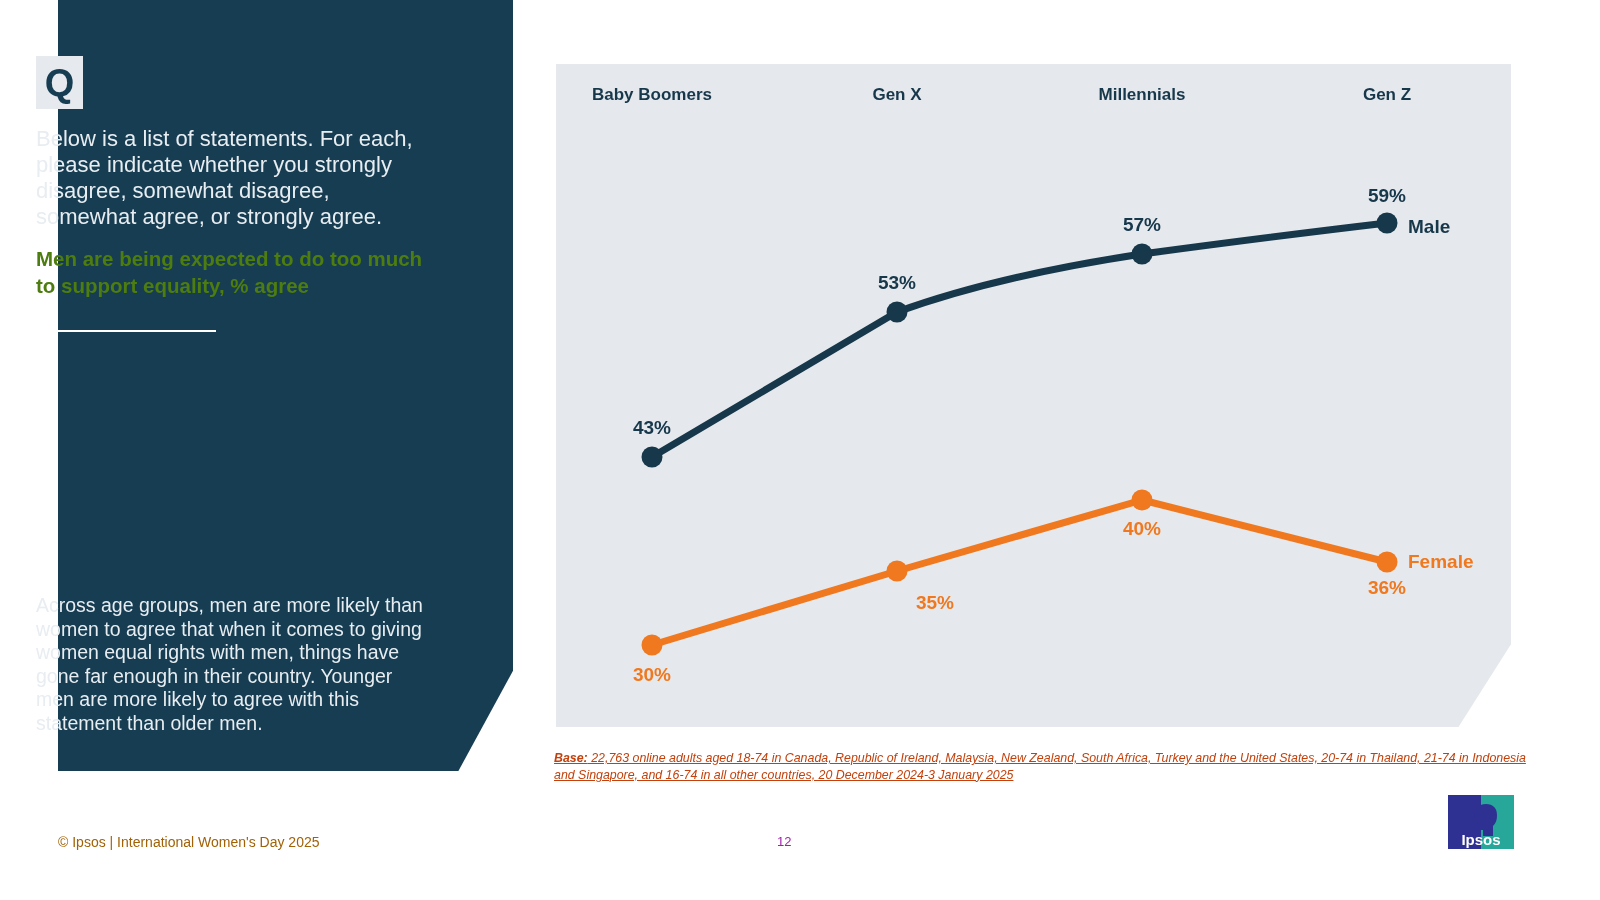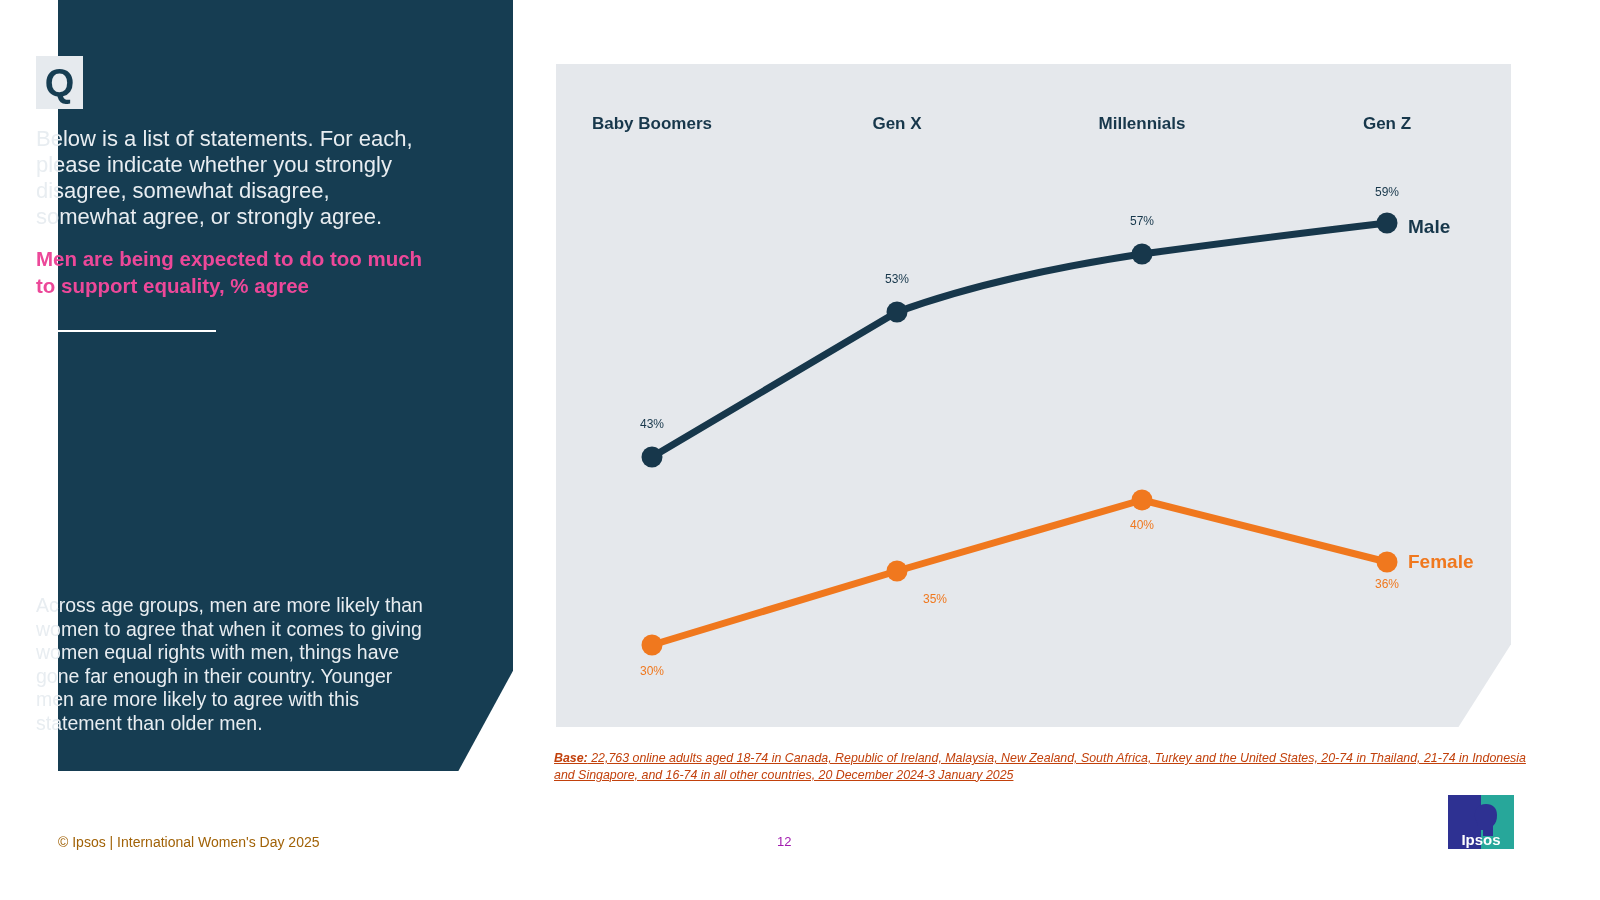--- a/index.html
+++ b/index.html
@@ -50,21 +50,21 @@
     color: #E8EDF1;
     font-size: 22px;
     line-height: 26px;
     font-weight: 400;
   }
   .q-statement {
     position: absolute;
     left: 36px;
     top: 246px;
     width: 392px;
-    color: #ec4899;
+    color: #4d7c0f;
     font-size: 20.5px;
     line-height: 26.5px;
     font-weight: bold;
   }
   .q-rule {
     position: absolute;
     left: 36px;
     top: 330px;
     width: 180px;
     height: 2px;
@@ -88,21 +88,21 @@
     top: 64px;
     width: 955px;
     height: 663px;
     background: #E5E8EC;
     -webkit-clip-path: polygon(0 0, 100% 0, 100% 87.5%, 94.5% 100%, 0 100%);
     clip-path: polygon(0 0, 100% 0, 100% 87.5%, 94.5% 100%, 0 100%);
   }
   .col-headers {
     position: absolute;
     left: 556px;
-    top: 114px;
+    top: 85px;
     width: 955px;
     height: 24px;
   }
   .col-header {
     position: absolute;
     color: #17374B;
     font-size: 17px;
     font-weight: bold;
     transform: translateX(-50%);
     white-space: nowrap;
@@ -111,22 +111,22 @@
   .chart-svg {
     position: absolute;
     left: 556px;
     top: 64px;
     width: 955px;
     height: 663px;
   }
 
   .pt-label {
     position: absolute;
-    font-size: 12px;
-    font-weight: normal;
+    font-size: 19px;
+    font-weight: bold;
     white-space: nowrap;
     transform: translateX(-50%);
   }
   .pt-label.male { color: #17374B; }
   .pt-label.female { color: #F0781E; }
 
   .series-name {
     position: absolute;
     font-size: 19px;
     font-weight: bold;

